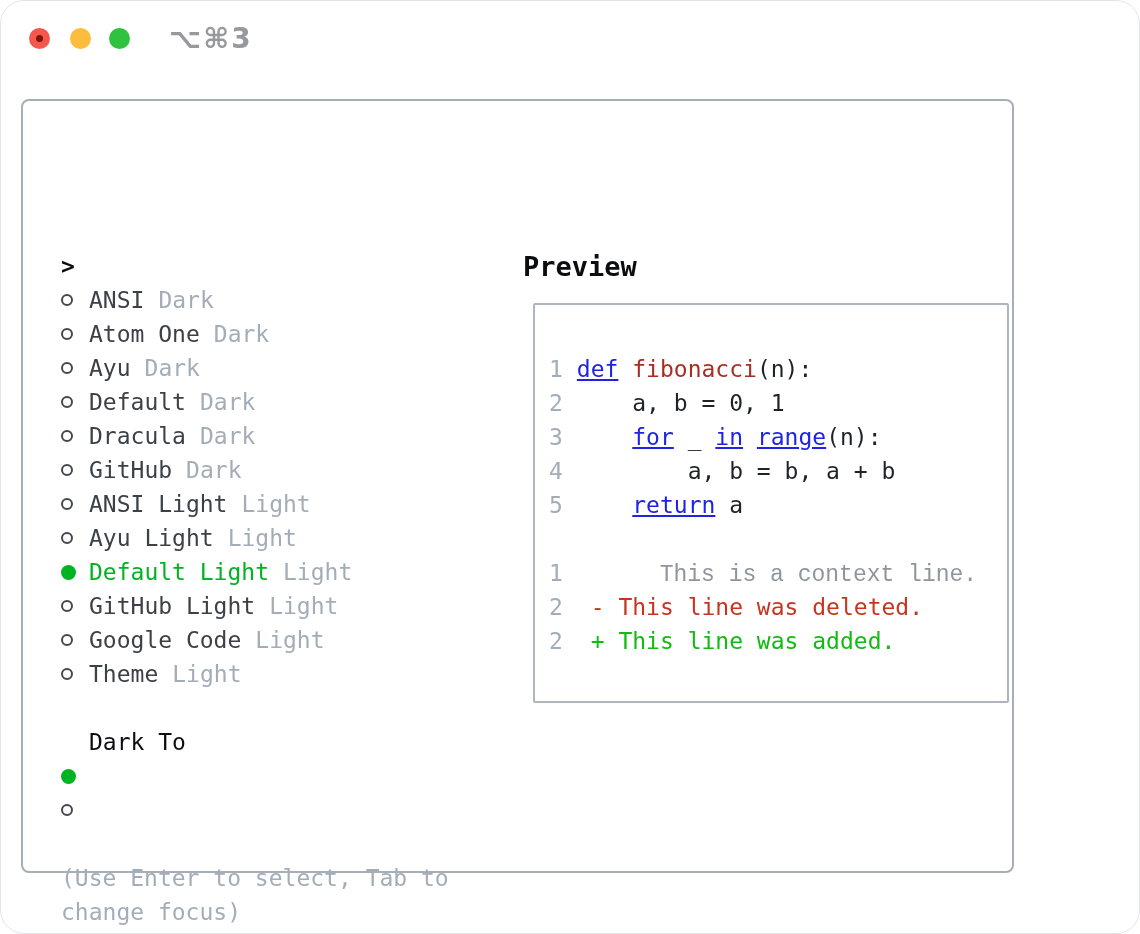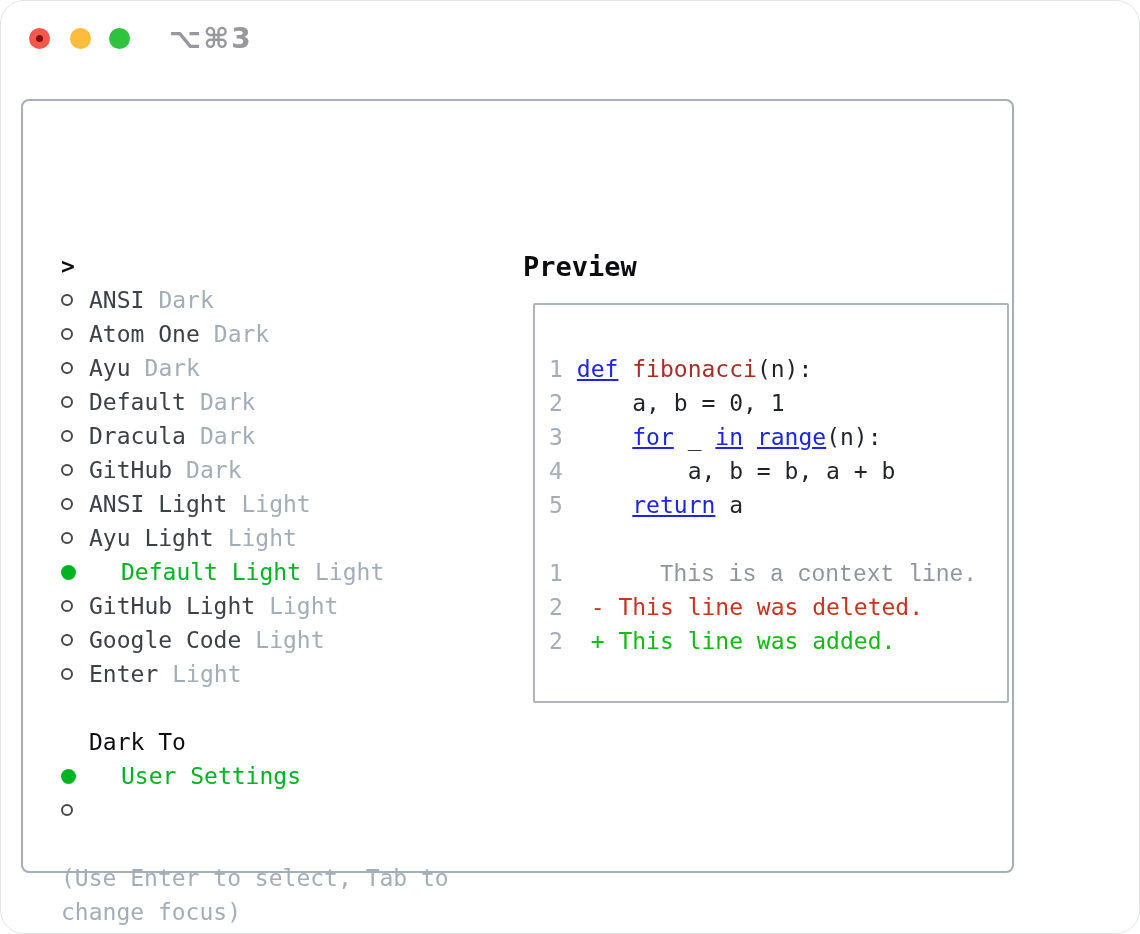--- a/index.html
+++ b/index.html
@@ -36,21 +36,21 @@
   .marker { width:28px; flex:0 0 28px; display:flex; align-items:center; }
   .cursor { font-weight:700; color:var(--c-heading); }
   .ring {
     width:12px; height:12px; border-radius:50%;
     border:2px solid var(--c-ring); background:transparent;
   }
   .dot { width:15px; height:15px; border-radius:50%; background:var(--c-accent_green); }
   .heading { font-weight:700; color:var(--c-heading); }
   .subheading { color:var(--c-heading); }
   .theme-name { color:var(--c-item_text); }
-  .theme-name.sel { color:var(--c-accent_green);margin-left:32px; }
+  .theme-name.sel { color:var(--c-accent_green); }
   .variant { color:var(--c-muted); margin-left:14px; }
   .spacer { height:34px; }
   .hint { width:450px; color:var(--c-muted); font-size:23px; line-height:34px; }
   
   .preview-title {
     position:absolute; left:500px; top:149px; font-size:27px;
     line-height:34px; font-weight:700; color:var(--c-heading);
   }
   .preview-box {
     position:absolute; left:510px; top:202px; width:476px; height:400px;
@@ -87,32 +87,32 @@
           <div class="row"><span class="marker"><span class="ring"></span></span><span class="theme-name">Atom One</span><span class="variant">Dark</span></div>
           <div class="row"><span class="marker"><span class="ring"></span></span><span class="theme-name">Ayu</span><span class="variant">Dark</span></div>
           <div class="row"><span class="marker"><span class="ring"></span></span><span class="theme-name">Default</span><span class="variant">Dark</span></div>
           <div class="row"><span class="marker"><span class="ring"></span></span><span class="theme-name">Dracula</span><span class="variant">Dark</span></div>
           <div class="row"><span class="marker"><span class="ring"></span></span><span class="theme-name">GitHub</span><span class="variant">Dark</span></div>
           <div class="row"><span class="marker"><span class="ring"></span></span><span class="theme-name">ANSI Light</span><span class="variant">Light</span></div>
           <div class="row"><span class="marker"><span class="ring"></span></span><span class="theme-name">Ayu Light</span><span class="variant">Light</span></div>
           <div class="row"><span class="marker"><span class="dot"></span></span><span class="theme-name sel">Default Light</span><span class="variant">Light</span></div>
           <div class="row"><span class="marker"><span class="ring"></span></span><span class="theme-name">GitHub Light</span><span class="variant">Light</span></div>
           <div class="row"><span class="marker"><span class="ring"></span></span><span class="theme-name">Google Code</span><span class="variant">Light</span></div>
-          <div class="row"><span class="marker"><span class="ring"></span></span><span class="theme-name">Enter</span><span class="variant">Light</span></div>
+          <div class="row"><span class="marker"><span class="ring"></span></span><span class="theme-name">Theme</span><span class="variant">Light</span></div>
         </div>
 
       <div class="spacer"></div>
 
       <div class="row">
         <span class="marker"></span>
         <span class="subheading">Dark To</span>
       </div>
 
       <div id="apply-list">
-          <div class="row"><span class="marker"><span class="dot"></span></span><span class="theme-name sel">User Settings</span></div>
+          <div class="row"><span class="marker"><span class="dot"></span></span></div>
           <div class="row"><span class="marker"><span class="ring"></span></span></div>
         </div>
 
       <div class="spacer"></div>
 
       <div class="hint">(Use Enter to select, Tab to change focus)</div>
     </div>
 
     <div class="preview-title">Preview</div>
 

